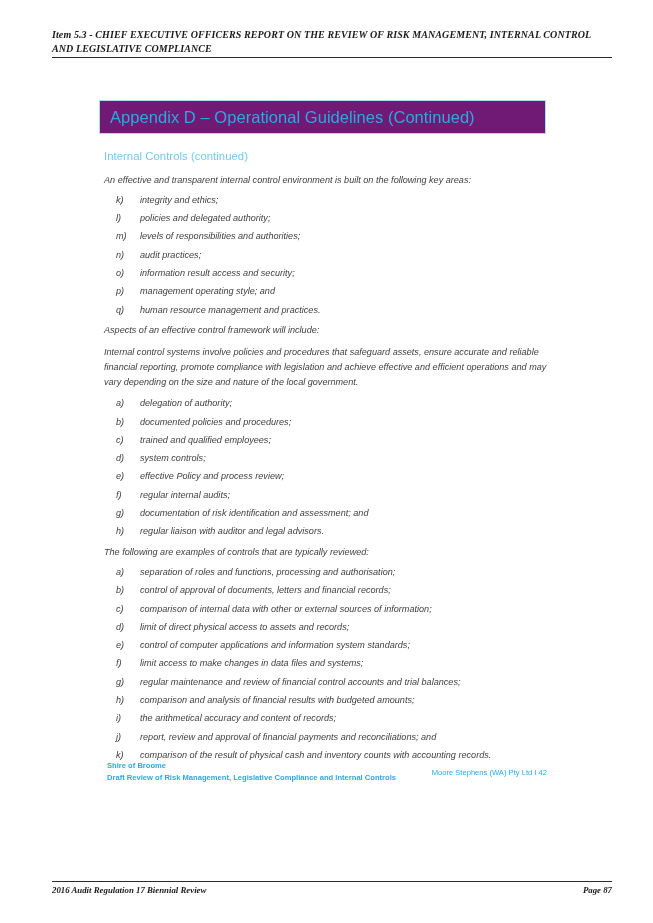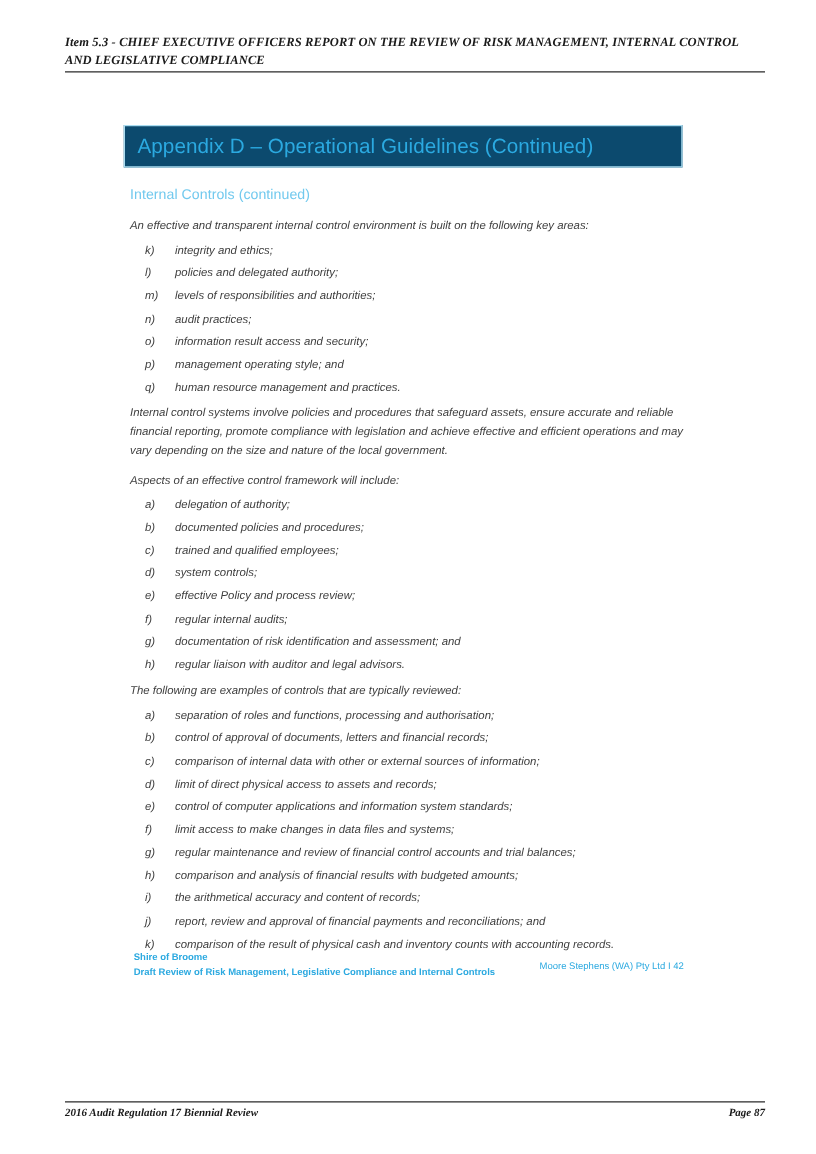--- a/index.html
+++ b/index.html
@@ -39,21 +39,21 @@
 
   
   .title-box {
     position: absolute;
     left: 99px;
     top: 100px;
     width: 447px;
     height: 34px;
     box-sizing: border-box;
     border: 1.3px solid #a9dcf0;
-    background: #0c4a6e;
+    background: #701a75;
     display: flex;
     align-items: center;
     padding-left: 10px;
   }
   .title-text {
     font-family: "Liberation Sans", sans-serif;
     font-size: 16.5px;
     color: #2ba9e0;
     letter-spacing: 0.05px;
   }
@@ -176,23 +176,23 @@
   <ol class="lettered" id="list-1">
       <li><span class="marker">k)</span><span>integrity and ethics;</span></li>
       <li><span class="marker">l)</span><span>policies and delegated authority;</span></li>
       <li><span class="marker">m)</span><span>levels of responsibilities and authorities;</span></li>
       <li><span class="marker">n)</span><span>audit practices;</span></li>
       <li><span class="marker">o)</span><span>information result access and security;</span></li>
       <li><span class="marker">p)</span><span>management operating style; and</span></li>
       <li><span class="marker">q)</span><span>human resource management and practices.</span></li>
     </ol>
 
+  <p class="para tight">Aspects of an effective control framework will include:</p>
+
   <p class="para">Internal control systems involve policies and procedures that safeguard assets, ensure accurate and reliable financial reporting, promote compliance with legislation and achieve effective and efficient operations and may vary depending on the size and nature of the local government.</p>
-
-  <p class="para tight">Aspects of an effective control framework will include:</p>
 
   <ol class="lettered" id="list-2">
       <li><span class="marker">a)</span><span>delegation of authority;</span></li>
       <li><span class="marker">b)</span><span>documented policies and procedures;</span></li>
       <li><span class="marker">c)</span><span>trained and qualified employees;</span></li>
       <li><span class="marker">d)</span><span>system controls;</span></li>
       <li><span class="marker">e)</span><span>effective Policy and process review;</span></li>
       <li><span class="marker">f)</span><span>regular internal audits;</span></li>
       <li><span class="marker">g)</span><span>documentation of risk identification and assessment; and</span></li>
       <li><span class="marker">h)</span><span>regular liaison with auditor and legal advisors.</span></li>

